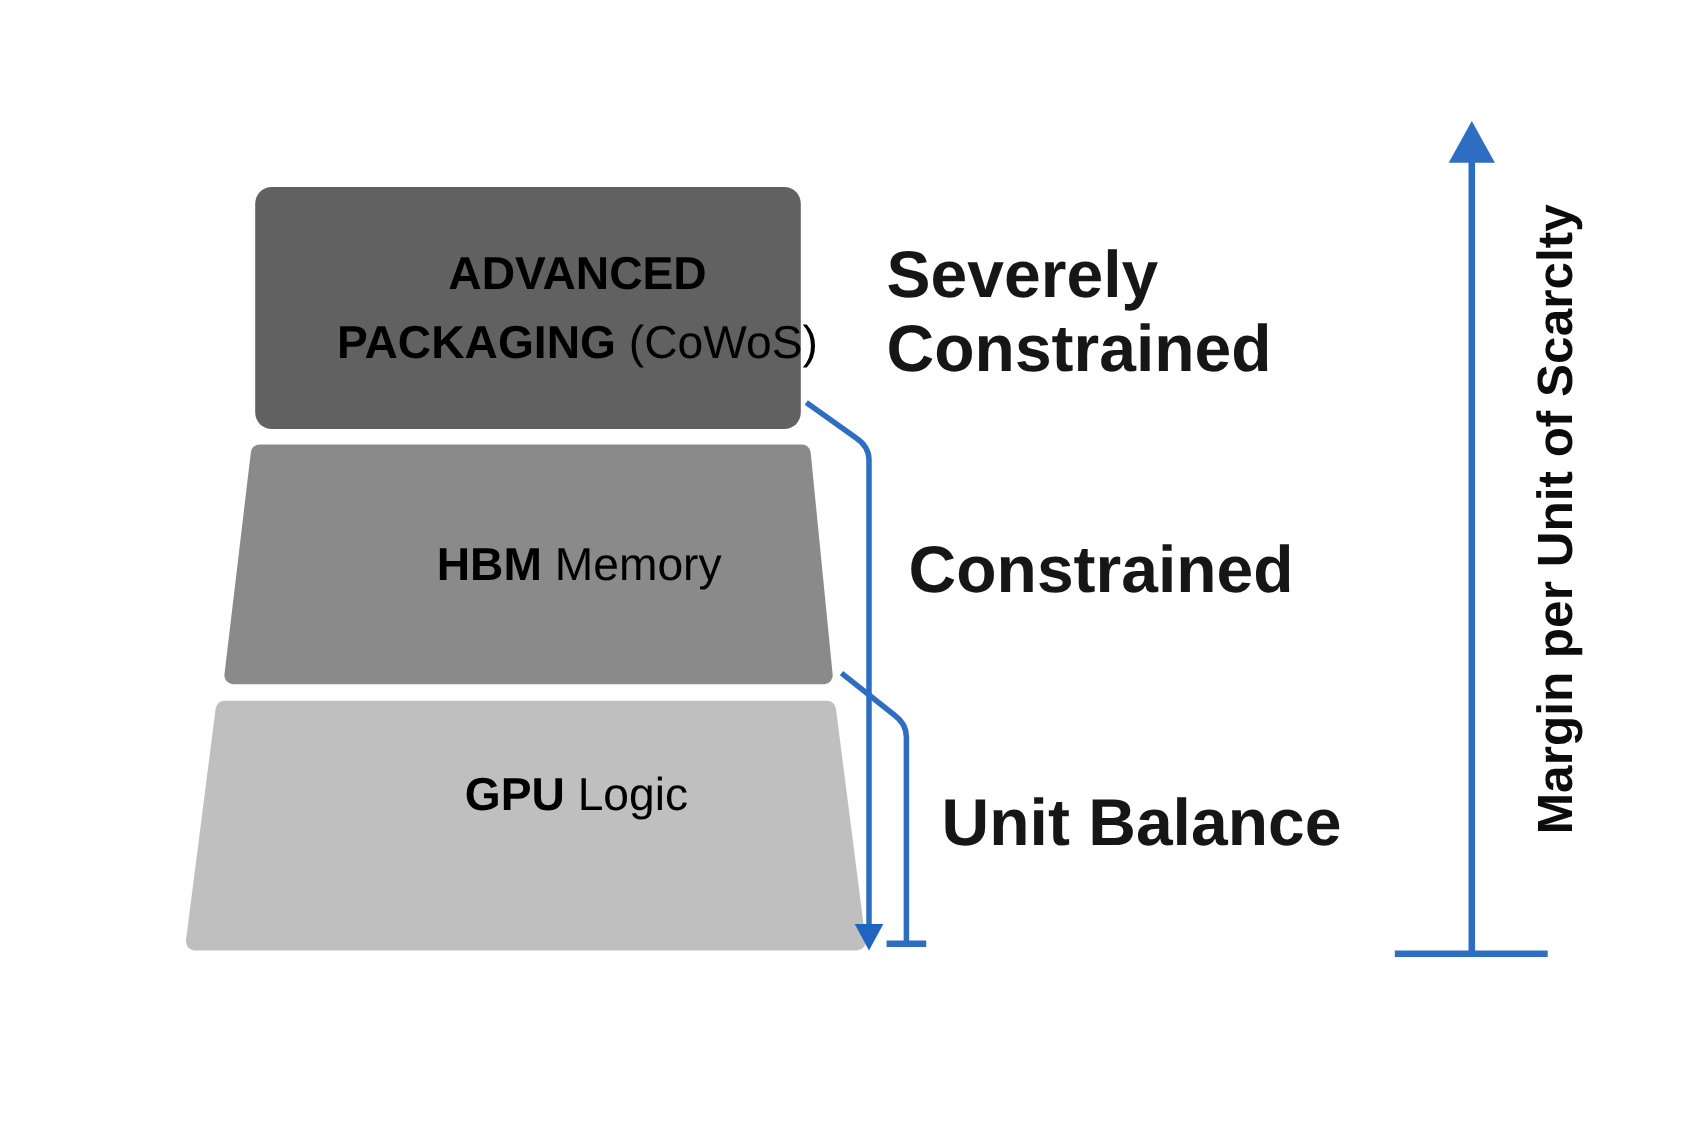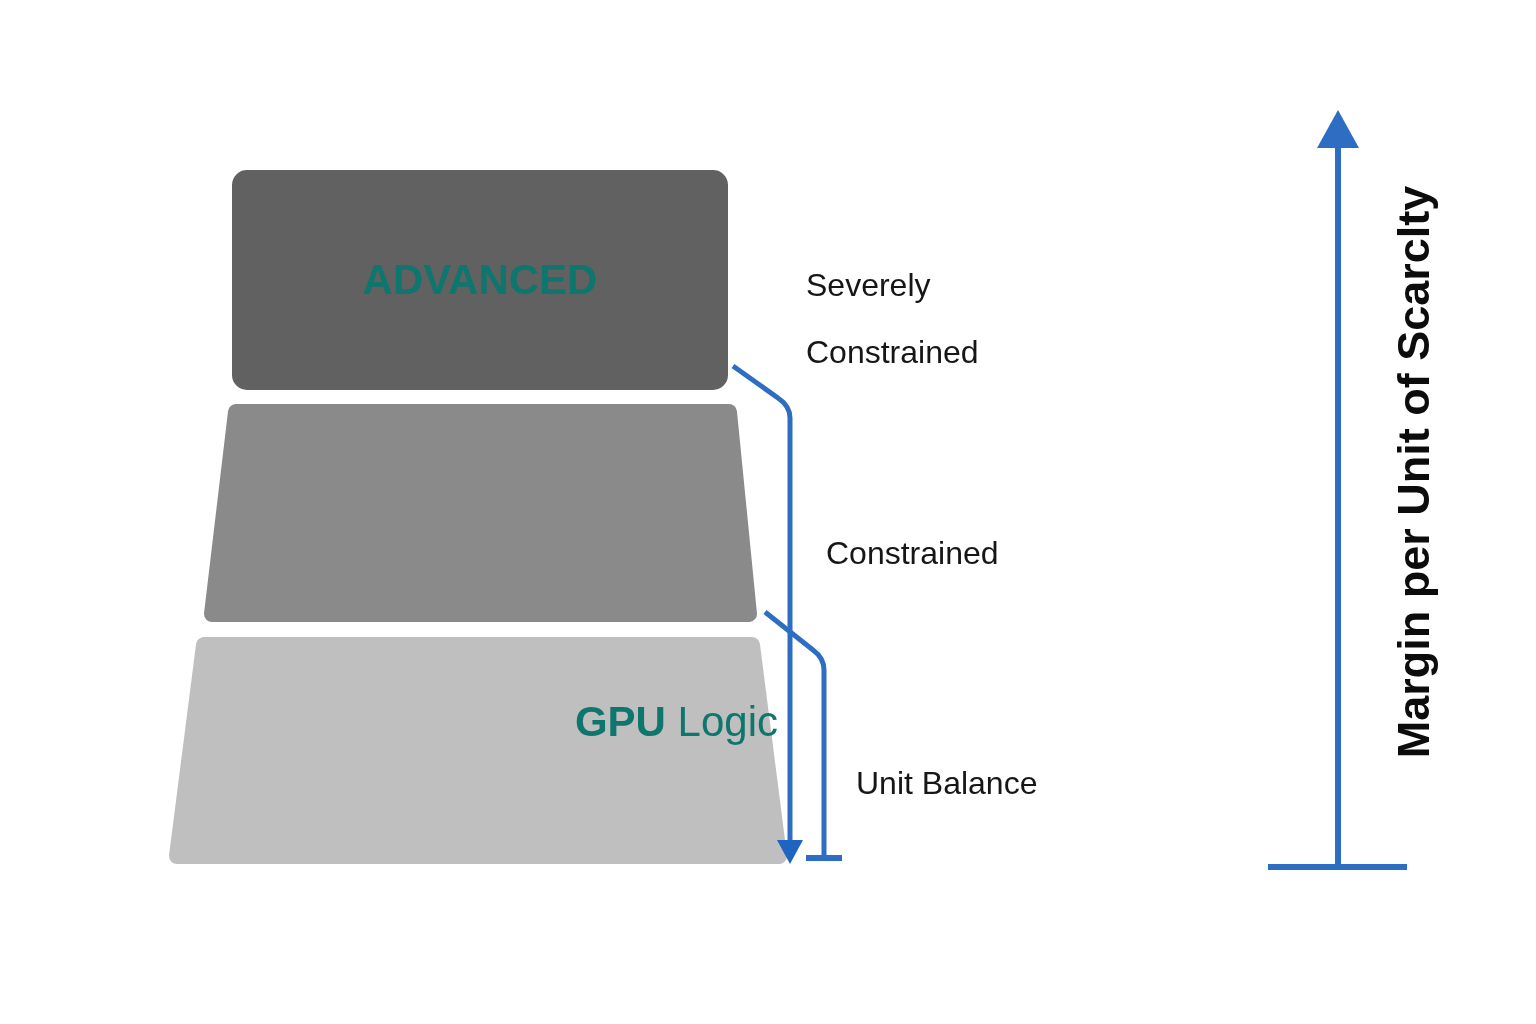--- a/index.html
+++ b/index.html
@@ -8,39 +8,39 @@
     width:1536px;height:1024px;
     background:#ffffff;
     overflow:hidden;
     font-family:"Liberation Sans", sans-serif;
   }
   svg.layer{position:absolute;left:0;top:0;width:1536px;height:1024px;}
 
   .block-label{
     position:absolute;
     display:flex;align-items:center;justify-content:center;
-    color:#0f766e;
+    color:#000000;
     font-size:42px;
     text-align:center;
     pointer-events:none;
+    padding-left:45px;
   }
   .block-label .bold{font-weight:700;}
   .block-label .reg{font-weight:400;}
   #label-top{left:232px;top:170px;width:496px;height:220px;flex-direction:column;line-height:62px;}
   #label-mid{left:203px;top:404px;width:557px;height:218px;}
-  #label-bot{left:156px;top:637px;width:622px;height:170px;justify-content:flex-end;}
+  #label-bot{left:168px;top:637px;width:622px;height:170px;}
 
   .status{
     position:absolute;
     color:#161616;
-    font-size:32px;
+    font-size:60px;
     line-height:67px;
-    font-weight:400;
+    font-weight:700;
     white-space:nowrap;
-    margin-top:36px;
   }
   #status-1{left:806px;top:216px;}
   #status-2{left:826px;top:484px;}
   #status-3{left:856px;top:714px;}
 
   .axis-label{
     position:absolute;
     left:1414px;top:472px;
     transform:translate(-50%,-50%) rotate(-90deg);
     font-weight:700;
@@ -68,22 +68,26 @@
     <path d="M 765 612 L 813 650 Q 824 658 824 670 L 824 856" fill="none" stroke="#2e6ec2" stroke-width="5"></path>
     <path d="M 806 858 L 842 858" fill="none" stroke="#2e6ec2" stroke-width="6"></path>
 
     <path d="M 1338 866 L 1338 146" fill="none" stroke="#2e6ec2" stroke-width="6"></path>
     <polygon points="1338,110 1317,148 1359,148" fill="#2e6ec2"></polygon>
     <path d="M 1268 867 L 1407 867" fill="none" stroke="#2e6ec2" stroke-width="6"></path>
   </svg>
 
   <div class="block-label" id="label-top">
     <div><span class="bold">ADVANCED</span></div>
+    <div><span class="bold">PACKAGING</span> <span class="reg">(CoWoS)</span></div>
   </div>
 
+  <div class="block-label" id="label-mid">
+    <div><span class="bold">HBM</span> <span class="reg">Memory</span></div>
+  </div>
 
   <div class="block-label" id="label-bot">
     <div><span class="bold">GPU</span> <span class="reg">Logic</span></div>
   </div>
 
   <div class="status" id="status-1">
     <div>Severely</div>
     <div>Constrained</div>
   </div>
 

